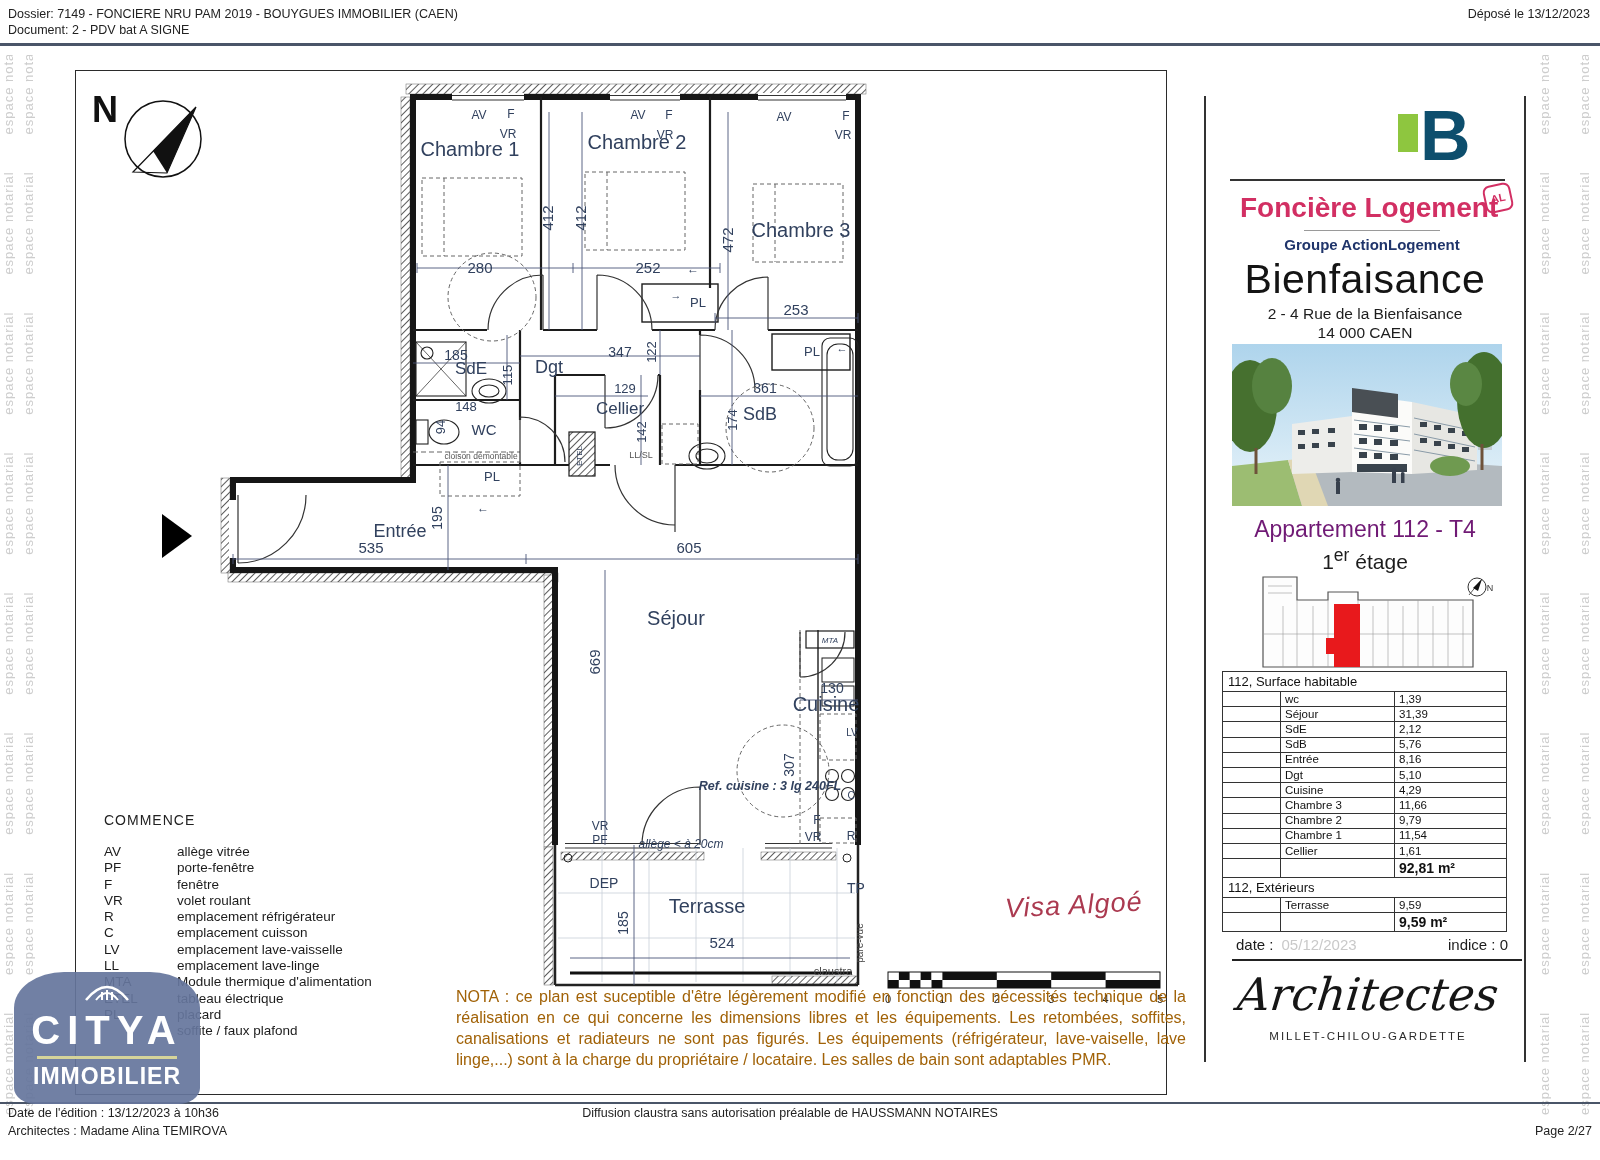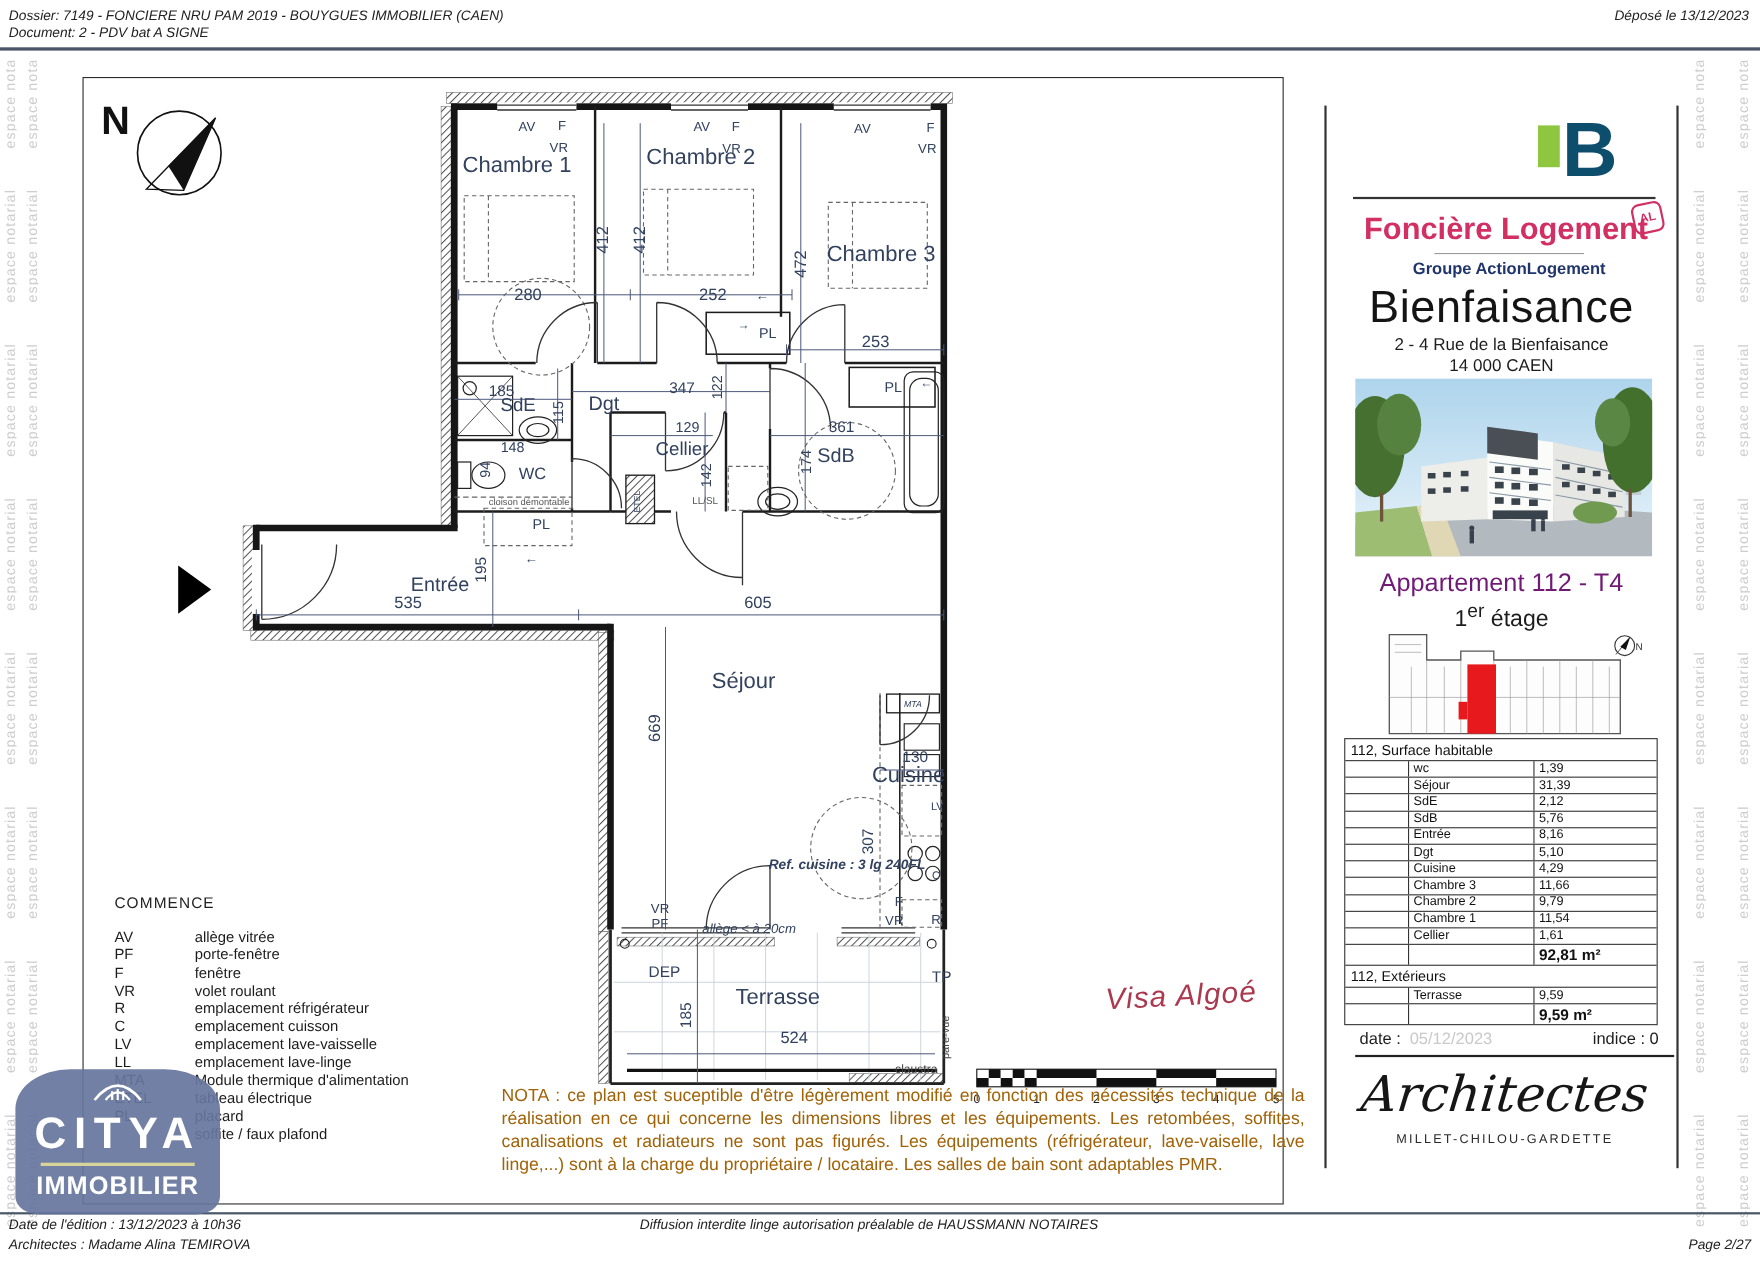--- a/index.html
+++ b/index.html
@@ -1,20 +1,20 @@
 <!DOCTYPE html>
 <html><head>
 <meta charset="utf-8">
 <style>
   html,body{margin:0;padding:0;background:#fff;}
   #page{position:relative;width:1600px;height:1160px;background:#fff;overflow:hidden;
         font-family:"Liberation Sans",sans-serif;color:#222;}
   .abs{position:absolute;}
   
-  .hdr{font-size:12.5px;color:#222;font-style:italic;}
+  .hdr{font-size:12.5px;color:#222;}
   .rule{background:#4a5568;}
   
   .wm{position:absolute;top:55px;height:1060px;writing-mode:vertical-rl;transform:rotate(180deg);
       color:#cdcdcd;font-size:13px;letter-spacing:1px;white-space:pre;line-height:1;overflow:hidden;}
   
   #plan-frame{position:absolute;left:75px;top:70px;width:1090px;height:1023px;border:1.5px solid #2b2b2b;}
   #sb-l,#sb-r{position:absolute;top:96px;height:966px;width:1.5px;background:#333;}
   
   #legend{position:absolute;left:104px;top:812px;width:340px;}
   #legend-title{font-size:14px;letter-spacing:1px;color:#222;margin-bottom:16px;}
@@ -590,16 +590,16 @@
     <span class="indice">indice : 0</span>
   </div>
   <div class="abs" style="left:1232px;top:959px;width:290px;height:1.5px;background:#222;"></div>
 
   <div id="arch-script">Architectes</div>
   <div id="arch-names">MILLET-CHILOU-GARDETTE</div>
 
   <div class="abs rule" style="left:0;top:1102px;width:1600px;height:2px;"></div>
   <div class="abs hdr" style="left:8px;top:1106px;text-align:center;">Date de l'édition : 13/12/2023 à 10h36</div>
   <div class="abs hdr" style="left:8px;top:1124px;">Architectes : Madame Alina TEMIROVA</div>
-  <div class="abs hdr" style="left:400px;top:1106px;width:780px;text-align:center;">Diffusion interdite linge autorisation préalable de HAUSSMANN NOTAIRES</div>
+  <div class="abs hdr" style="left:400px;top:1106px;width:780px;text-align:center;">Diffusion claustra sans autorisation préalable de HAUSSMANN NOTAIRES</div>
   <div class="abs hdr" style="right:8px;top:1124px;">Page 2/27</div>
 
 </div>
 
 </body></html>

